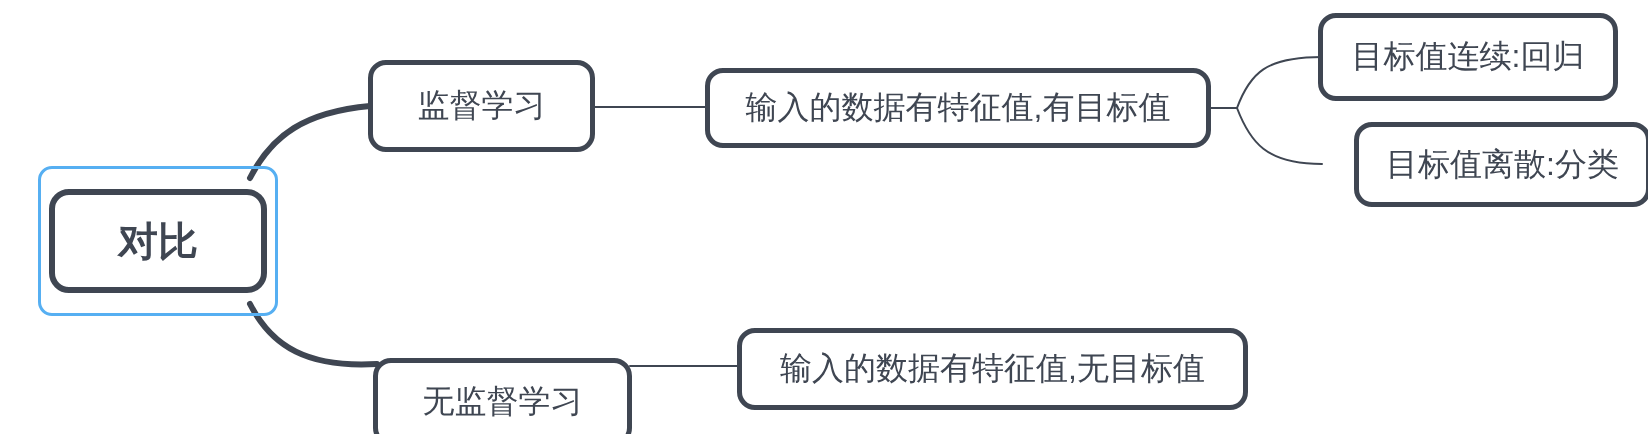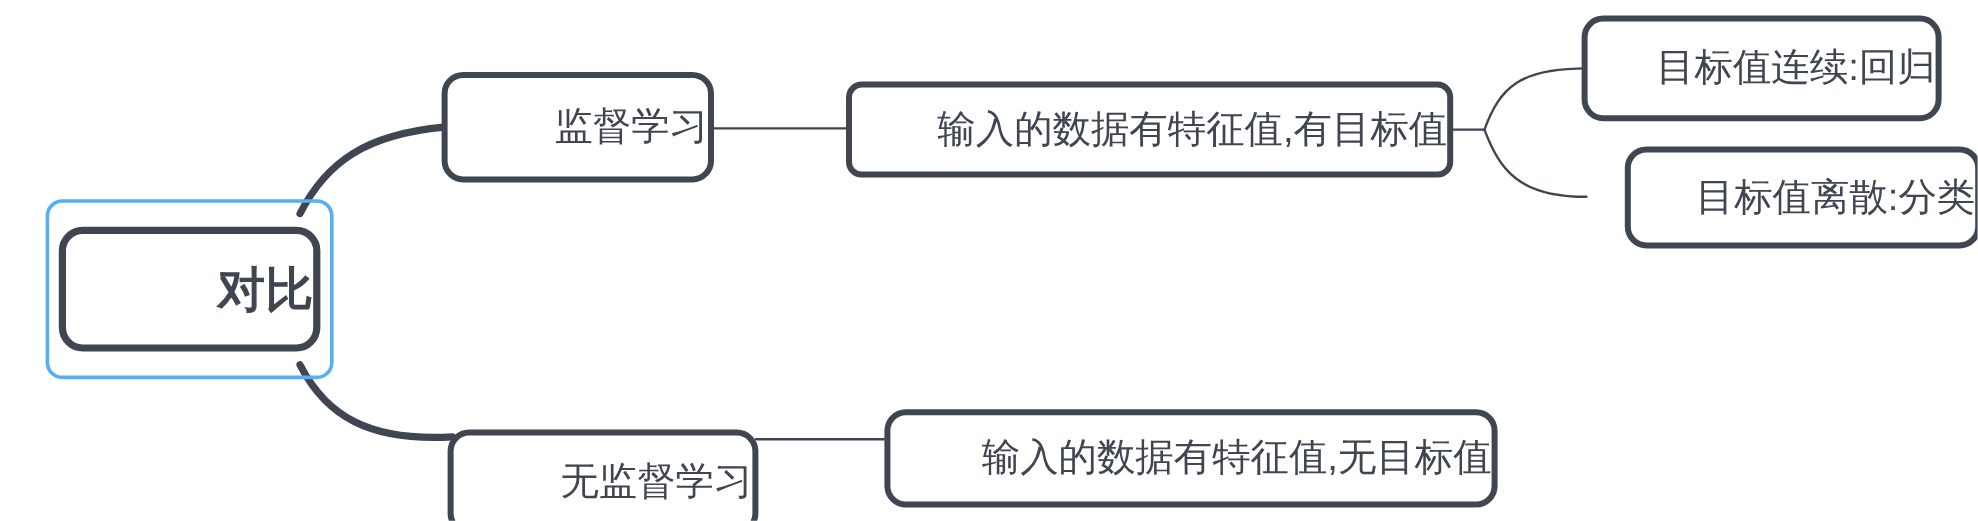--- a/index.html
+++ b/index.html
@@ -31,21 +31,21 @@
     stroke: var(--ink);
     stroke-linecap: round;
   }
   .node {
     position: absolute;
     background: var(--fill);
     border: 5px solid var(--ink);
     border-radius: 18px;
     display: flex;
     align-items: center;
-    justify-content: flex-end;
+    justify-content: center;
     color: var(--ink);
     font-size: 32px;
     font-weight: 500;
     white-space: nowrap;
     cursor: pointer;
   }
   .selection-ring {
     position: absolute;
     left: 38px; top: 166px;
     width: 240px; height: 150px;
@@ -57,25 +57,25 @@
   }
   .node.root {
     position: relative;
     width: 218px; height: 104px;
     border-width: 6px;
     border-radius: 20px;
     font-size: 40px;
     font-weight: 700;
   }
   #n-supervised        { left: 368px;  top: 60px;  width: 227px; height: 92px; }
-  #n-supervised-detail { left: 705px;  top: 68px;  width: 506px; height: 80px; border-radius: 13px; }
+  #n-supervised-detail { left: 705px;  top: 68px;  width: 506px; height: 80px; }
   #n-leaf-regression   { left: 1318px; top: 13px;  width: 300px; height: 88px; }
   #n-leaf-classification { left: 1318px; top: 122px; width: 297px; height: 85px; margin-left: 36px; }
   #n-unsupervised        { left: 373px;  top: 320px; width: 259px; height: 88px; margin-top: 38px; }
-  #n-unsupervised-detail { left: 737px;  top: 341px; width: 511px; height: 82px; }
+  #n-unsupervised-detail { left: 737px;  top: 328px; width: 511px; height: 82px; }
   .node-label { pointer-events: none; }
 </style>
 </head>
 <body>
 
 <div class="canvas">
 
   <svg class="connector-layer" viewBox="0 0 1648 434" xmlns="http://www.w3.org/2000/svg">
     <path d="M 250 178 C 272 135 305 112 370 106" stroke-width="6"></path>
     <path d="M 250 304 C 272 347 308 368 377 364" stroke-width="6"></path>

